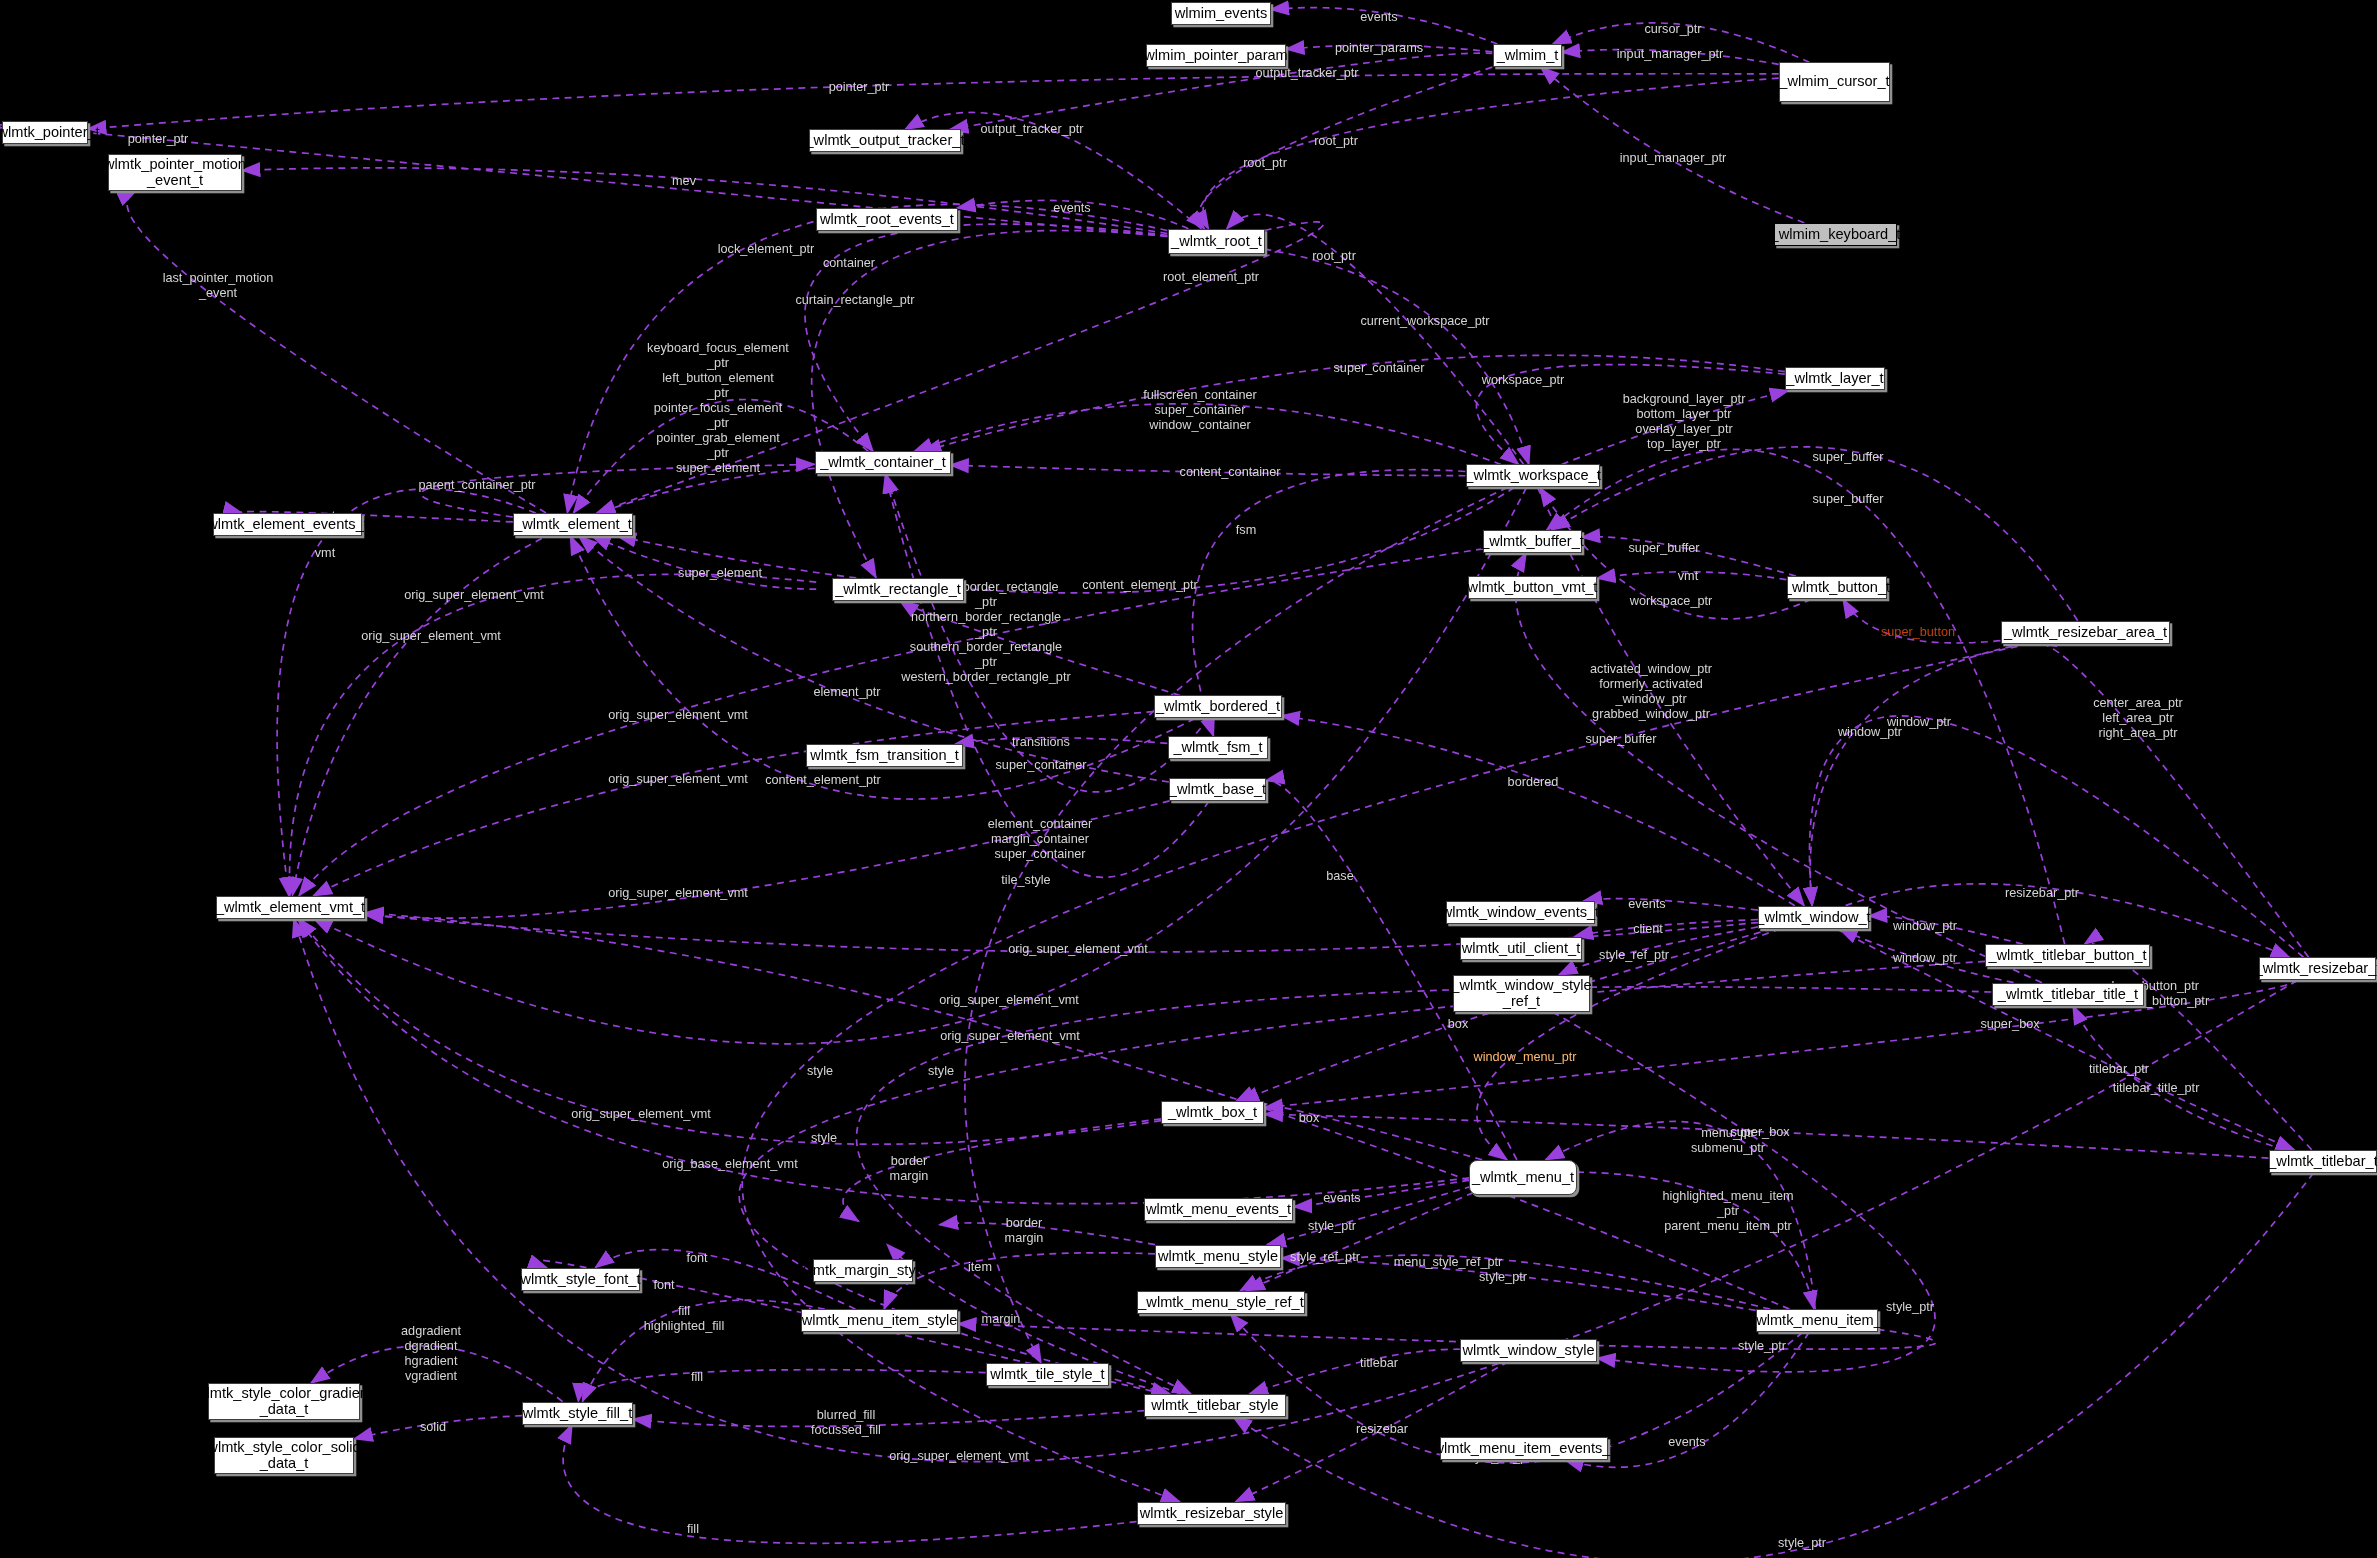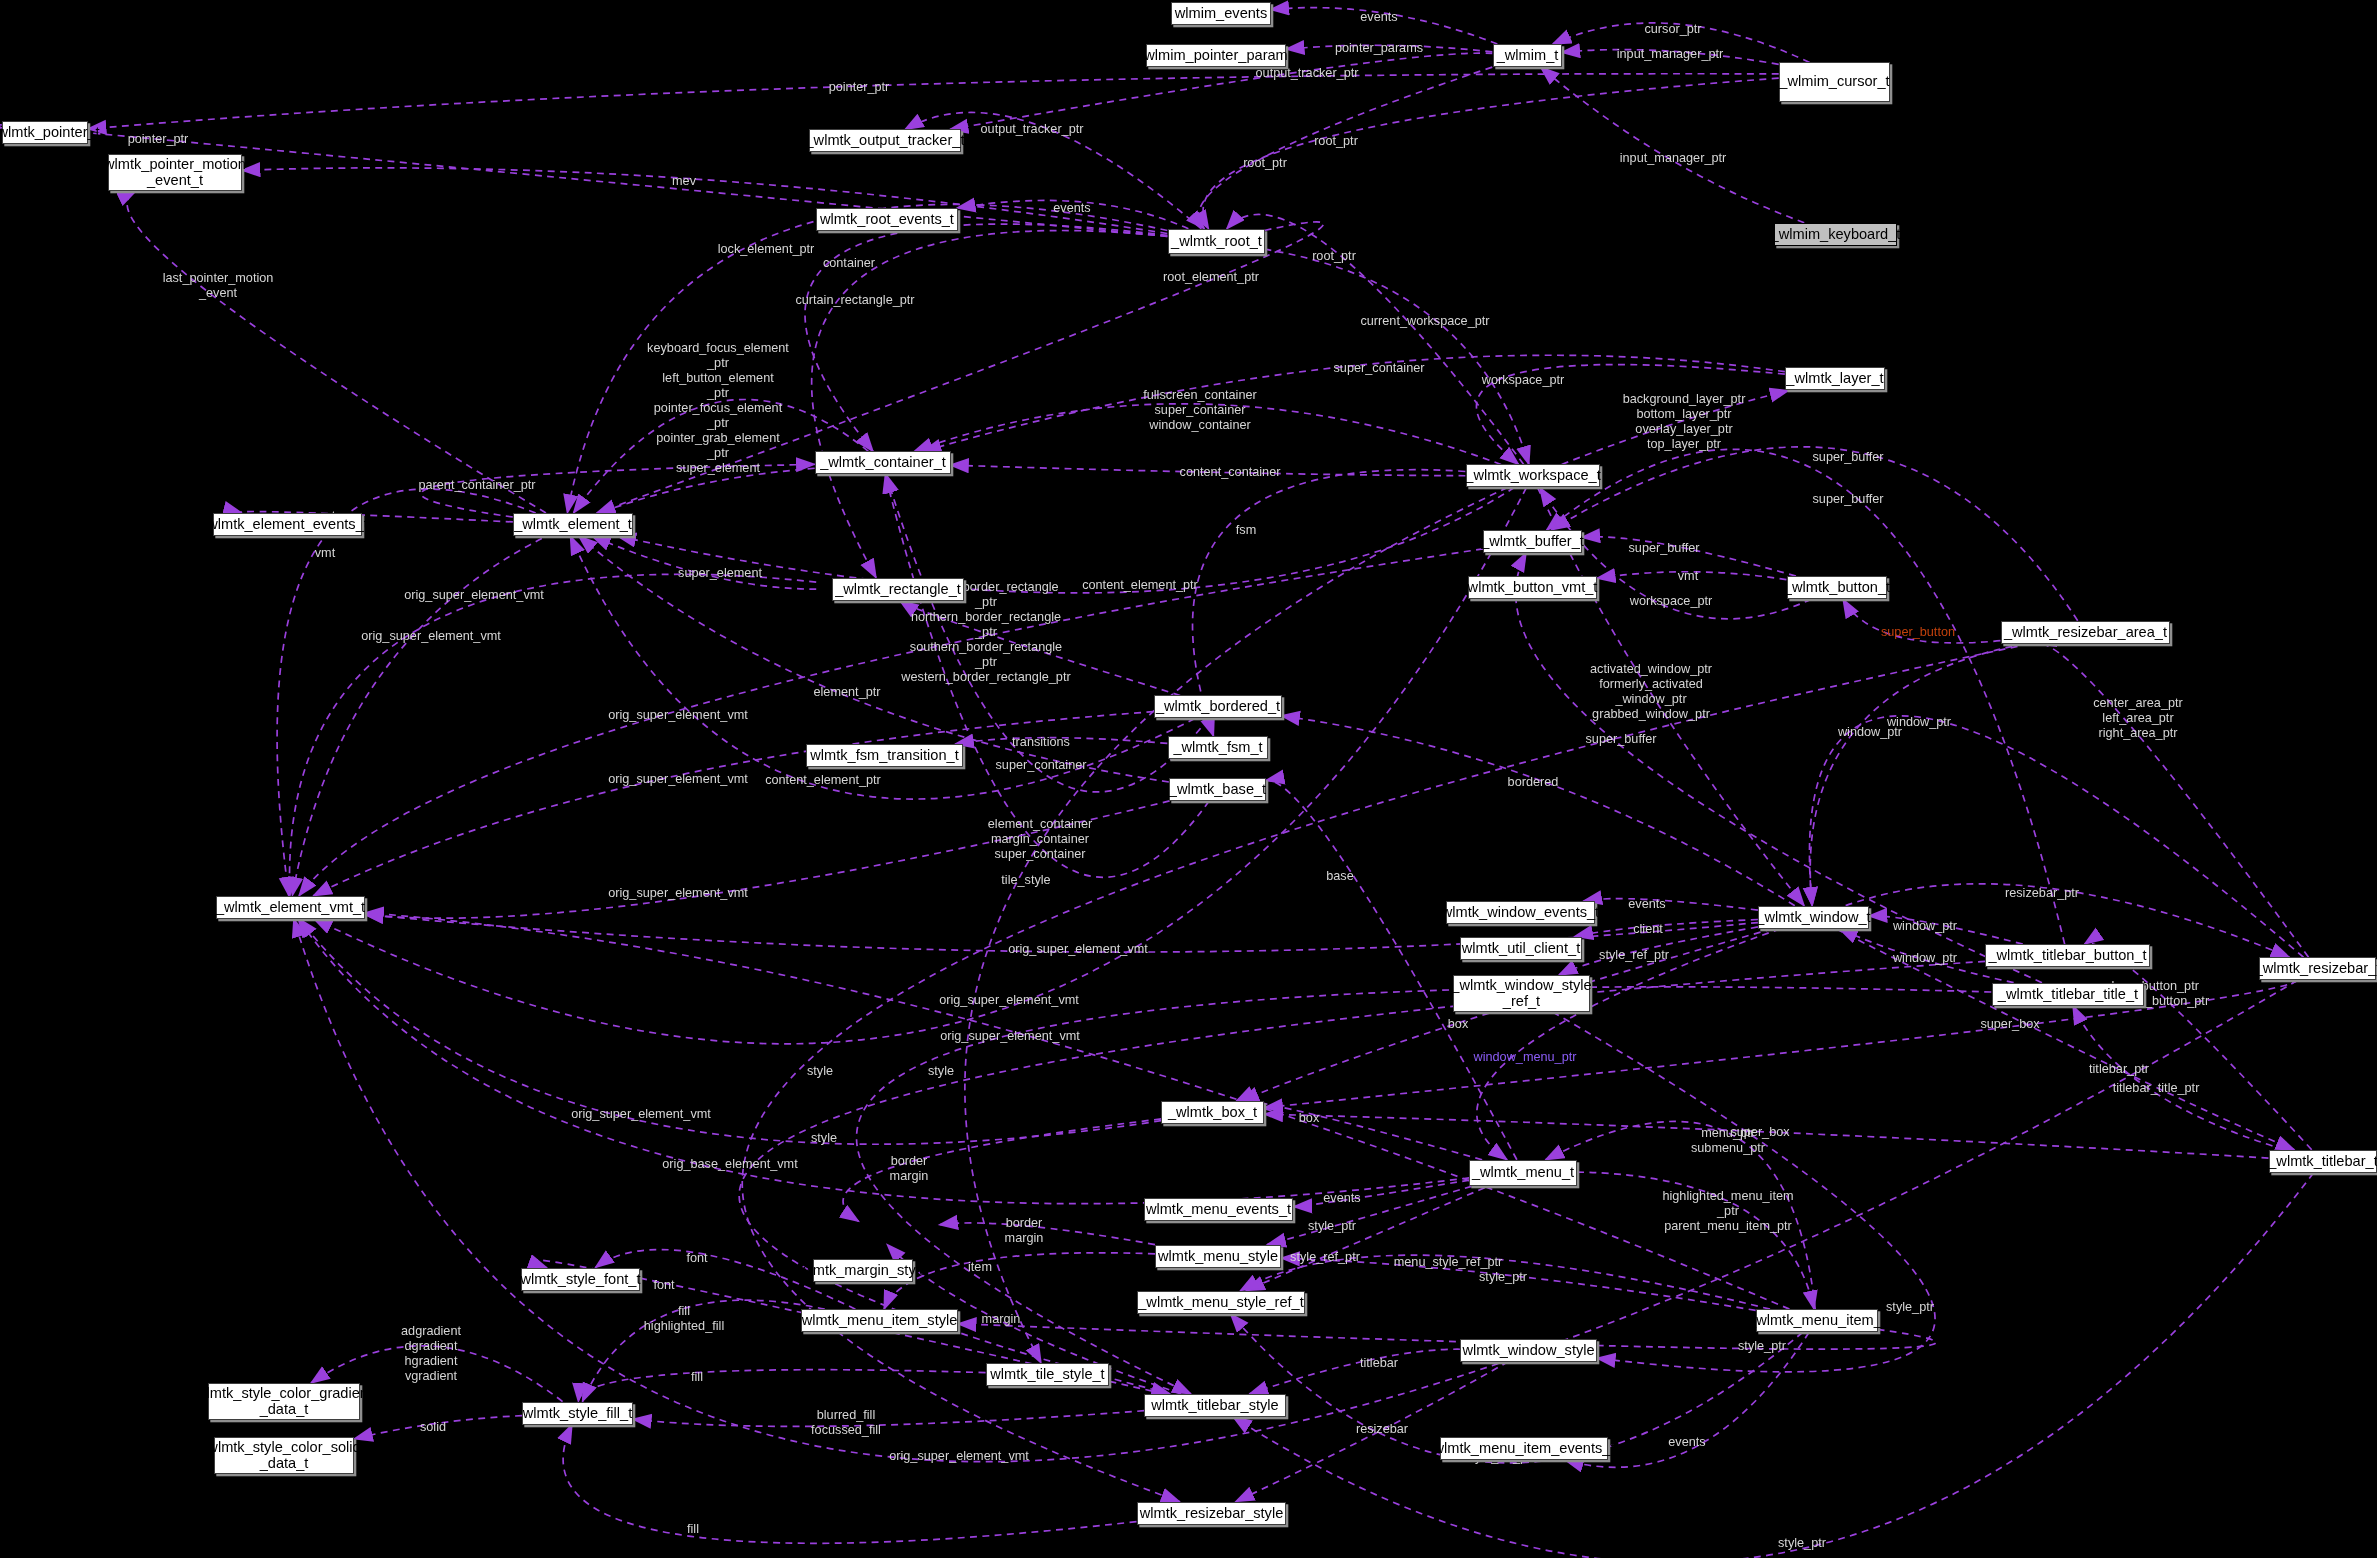--- a/index.html
+++ b/index.html
@@ -158,21 +158,21 @@
     <div class="node" style="left: 216px; top: 896px; width: 149px; height: 23px;">_wlmtk_element_vmt_t</div>
     <div class="node" style="left: 1446px; top: 901px; width: 149px; height: 23px;">wlmtk_window_events_t</div>
     <div class="node" style="left: 1758px; top: 906px; width: 111px; height: 23px;">_wlmtk_window_t</div>
     <div class="node" style="left: 1460px; top: 937px; width: 122px; height: 23px;">wlmtk_util_client_t</div>
     <div class="node" style="left: 1453px; top: 975px; width: 137px; height: 37px;">_wlmtk_window_style
 _ref_t</div>
     <div class="node" style="left: 1985px; top: 944px; width: 165px; height: 23px;">_wlmtk_titlebar_button_t</div>
     <div class="node" style="left: 1992px; top: 983px; width: 152px; height: 23px;">_wlmtk_titlebar_title_t</div>
     <div class="node" style="left: 2259px; top: 957px; width: 117px; height: 23px;">_wlmtk_resizebar_t</div>
     <div class="node" style="left: 1161px; top: 1101px; width: 103px; height: 23px;">_wlmtk_box_t</div>
-    <div class="node" style="left: 1469px; top: 1160px; width: 108px; height: 26px;">_wlmtk_menu_t</div>
+    <div class="node" style="left: 1469px; top: 1160px; width: 108px; height: 35px; border-radius: 8px;">_wlmtk_menu_t</div>
     <div class="node" style="left: 1144px; top: 1198px; width: 149px; height: 23px;">wlmtk_menu_events_t</div>
     <div class="node" style="left: 1155px; top: 1245px; width: 126px; height: 23px;">wlmtk_menu_style</div>
     <div class="node" style="left: 1137px; top: 1291px; width: 168px; height: 23px;">_wlmtk_menu_style_ref_t</div>
     <div class="node" style="left: 1756px; top: 1309px; width: 122px; height: 23px;">_wlmtk_menu_item_t</div>
     <div class="node" style="left: 1460px; top: 1339px; width: 137px; height: 23px;">wlmtk_window_style</div>
     <div class="node" style="left: 1440px; top: 1437px; width: 168px; height: 23px;">wlmtk_menu_item_events_t</div>
     <div class="node" style="left: 813px; top: 1259px; width: 100px; height: 23px; text-align: right;">wlmtk_margin_style</div>
     <div class="node" style="left: 521px; top: 1268px; width: 119px; height: 23px;">wlmtk_style_font_t</div>
     <div class="node" style="left: 801px; top: 1309px; width: 157px; height: 23px;">wlmtk_menu_item_style</div>
     <div class="node" style="left: 208px; top: 1383px; width: 152px; height: 37px;">wlmtk_style_color_gradient
@@ -269,21 +269,21 @@
     <div class="edge-label" style="left: 1925px; top: 958px; color: rgb(214, 214, 214);">window_ptr</div>
     <div class="edge-label" style="left: 1919px; top: 722px; color: rgb(214, 214, 214);">window_ptr</div>
     <div class="edge-label" style="left: 2152px; top: 994px; color: rgb(214, 214, 214);">close_button_ptr
 minimize_button_ptr</div>
     <div class="edge-label" style="left: 2156px; top: 1088px; color: rgb(214, 214, 214);">titlebar_title_ptr</div>
     <div class="edge-label" style="left: 2119px; top: 1069px; color: rgb(214, 214, 214);">titlebar_ptr</div>
     <div class="edge-label" style="left: 1760px; top: 1132px; color: rgb(214, 214, 214);">super_box</div>
     <div class="edge-label" style="left: 2010px; top: 1024px; color: rgb(214, 214, 214);">super_box</div>
     <div class="edge-label" style="left: 1458px; top: 1024px; color: rgb(214, 214, 214);">box</div>
     <div class="edge-label" style="left: 1309px; top: 1118px; color: rgb(214, 214, 214);">box</div>
-    <div class="edge-label" style="left: 1525px; top: 1057px; color: #8b5cf6;">window_menu_ptr</div>
+    <div class="edge-label" style="left: 1525px; top: 1057px; color: #fdba74;">window_menu_ptr</div>
     <div class="edge-label" style="left: 1728px; top: 1141px; color: rgb(214, 214, 214);">menu_ptr
 submenu_ptr</div>
     <div class="edge-label" style="left: 1728px; top: 1211px; color: rgb(214, 214, 214);">highlighted_menu_item
 _ptr
 parent_menu_item_ptr</div>
     <div class="edge-label" style="left: 1342px; top: 1198px; color: rgb(214, 214, 214);">events</div>
     <div class="edge-label" style="left: 1332px; top: 1226px; color: rgb(214, 214, 214);">style_ptr</div>
     <div class="edge-label" style="left: 1325px; top: 1257px; color: rgb(214, 214, 214);">style_ref_ptr</div>
     <div class="edge-label" style="left: 1448px; top: 1262px; color: rgb(214, 214, 214);">menu_style_ref_ptr</div>
     <div class="edge-label" style="left: 1503px; top: 1277px; color: rgb(214, 214, 214);">style_ptr</div>

